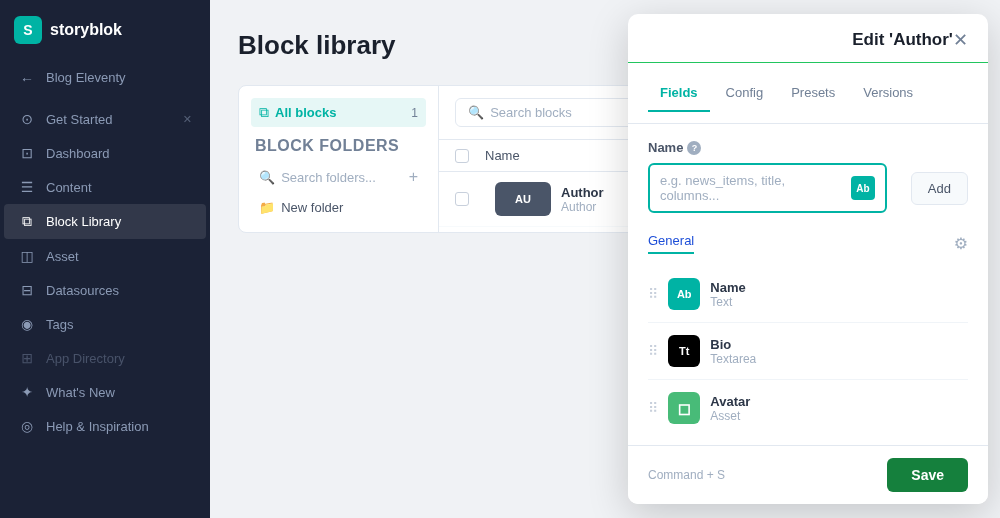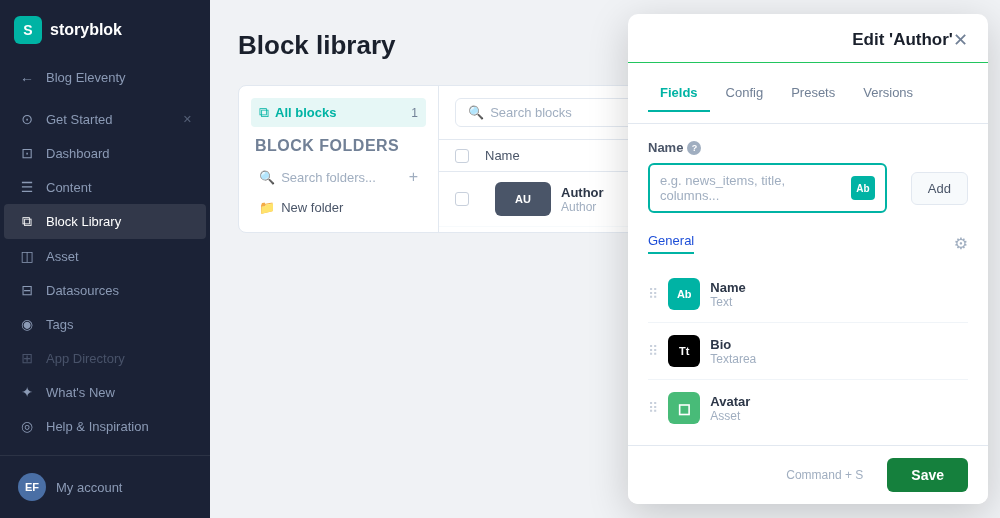--- a/index.html
+++ b/index.html
@@ -394,21 +394,21 @@
       font-weight: 700;
     }
     .field-type-icon.text { background: #00b3a4; }
     .field-type-icon.textarea { background: #000000; }
     .field-type-icon.asset { background: #48bb78; }
     .field-info .field-name { font-size: 13px; font-weight: 600; color: #2d3748; }
     .field-info .field-type { font-size: 12px; color: #a0aec0; }
     .modal-footer {
       display: flex;
       align-items: center;
-      justify-content: flex-end;
+      justify-content: space-between;
       gap: 24px;
       padding: 12px 20px;
       border-top: 1px solid #e2e8f0;
       background: white;
     }
     .shortcut-hint {
       font-size: 12px;
       color: #a0aec0;
     }
     .save-btn {
@@ -483,28 +483,20 @@
     <div class="sidebar-item">
       <span class="icon">✦</span>
       <span>What's New</span>
     </div>
     <div class="sidebar-item">
       <span class="icon">◎</span>
       <span>Help &amp; Inspiration</span>
     </div>
   </div>
 
-  <div class="sidebar-bottom">
-    <div class="sidebar-avatar-item">
-      <div class="avatar-circle">
-        <span>EF</span>
-      </div>
-      <span>My account</span>
-    </div>
-  </div>
 </nav>
 
 <div class="main-content">
   <h1 class="page-title">Block library</h1>
 
   <div class="blocks-area">
 
     <div class="left-panel">
       <div class="all-blocks-row">
         <span class="all-blocks-icon">⧉</span>

